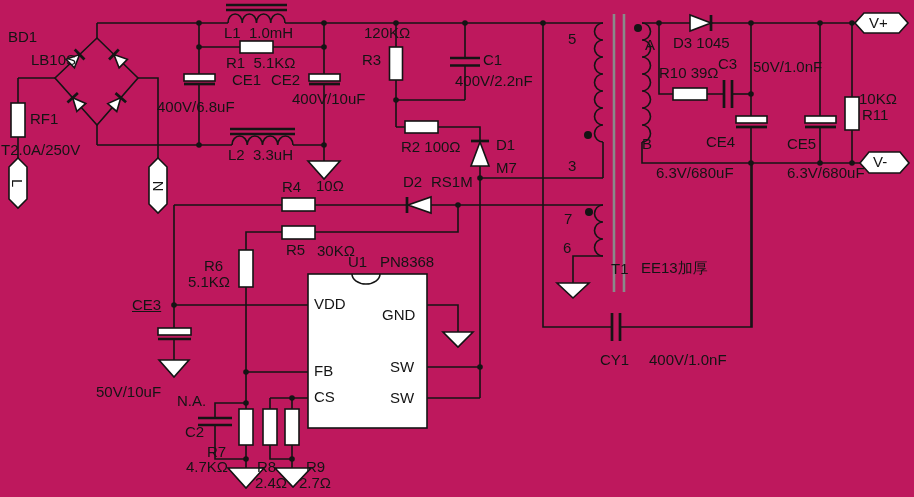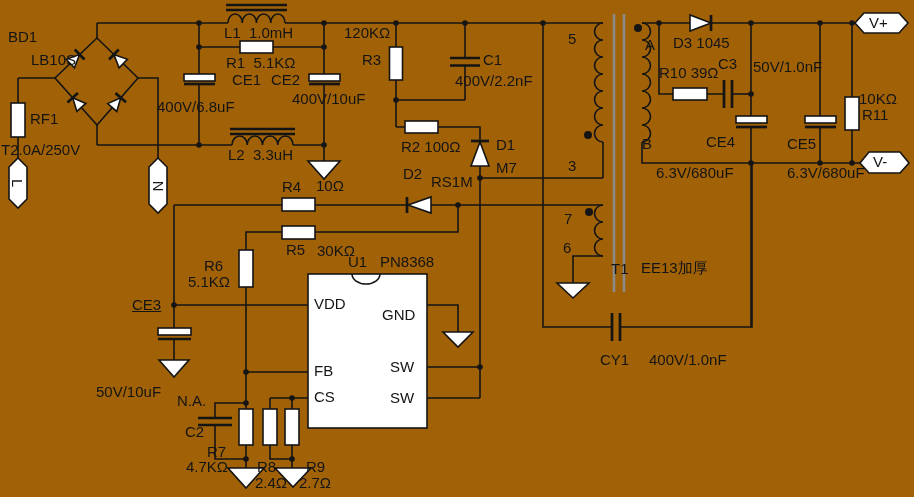--- a/index.html
+++ b/index.html
@@ -1,17 +1,17 @@
 <!DOCTYPE html>
 <html><head>
 <meta charset="utf-8">
 <style>
   html,body{margin:0;padding:0;background:#e8e8e8;}
   .stage{
-    position:relative;width:914px;height:497px;background:#a16207;
+    position:relative;width:914px;height:497px;background:#be185d;
     font-family:"Liberation Sans",sans-serif;overflow:hidden;margin:0 auto;
   }
   .stage svg{position:absolute;left:0;top:0;}
   #labels-layer{position:absolute;left:0;top:0;width:914px;height:497px;pointer-events:none;}
   .lbl{
     position:absolute;font:15px/1.1 "Liberation Sans",sans-serif;color:#141414;
     white-space:pre;transform-origin:50% 50%;
   }
   .w{fill:none;stroke:#141414;stroke-width:1.6;stroke-linejoin:miter;stroke-linecap:butt;}
   .tk{fill:none;stroke:#141414;stroke-width:2.7;stroke-linecap:butt;}
@@ -281,28 +281,28 @@
       <span class="lbl" style="left: 1px; top: 142px;">T2.0A/250V</span>
       <span class="lbl" style="left: 13px; top: 175px; transform: rotate(90deg);">L</span>
       <span class="lbl" style="left: 152px; top: 178px; transform: rotate(90deg);">N</span>
       <span class="lbl" style="left: 224px; top: 25px;">L1  1.0mH</span>
       <span class="lbl" style="left: 226px; top: 55px;">R1  5.1KΩ</span>
       <span class="lbl" style="left: 232px; top: 72px;">CE1</span>
       <span class="lbl" style="left: 157px; top: 99px;">400V/6.8uF</span>
       <span class="lbl" style="left: 271px; top: 72px;">CE2</span>
       <span class="lbl" style="left: 292px; top: 91px; text-align: center;">400V/10uF</span>
       <span class="lbl" style="left: 228px; top: 147px;">L2  3.3uH</span>
-      <span class="lbl" style="left: 344px; top: 25px;">120KΩ</span>
+      <span class="lbl" style="left: 364px; top: 25px;">120KΩ</span>
       <span class="lbl" style="left: 362px; top: 52px;">R3</span>
       <span class="lbl" style="left: 483px; top: 52px;">C1</span>
       <span class="lbl" style="left: 455px; top: 73px;">400V/2.2nF</span>
       <span class="lbl" style="left: 401px; top: 139px;">R2 100Ω</span>
       <span class="lbl" style="left: 496px; top: 137px;">D1</span>
       <span class="lbl" style="left: 496px; top: 160px;">M7</span>
-      <span class="lbl" style="left: 403px; top: 166px;">D2</span>
+      <span class="lbl" style="left: 403px; top: 174px;">D2</span>
       <span class="lbl" style="left: 431px; top: 174px;">RS1M</span>
       <span class="lbl" style="left: 282px; top: 179px;">R4</span>
       <span class="lbl" style="left: 316px; top: 178px;">10Ω</span>
       <span class="lbl" style="left: 286px; top: 242px;">R5</span>
       <span class="lbl" style="left: 317px; top: 243px;">30KΩ</span>
       <span class="lbl" style="left: 204px; top: 258px;">R6</span>
       <span class="lbl" style="left: 188px; top: 274px;">5.1KΩ</span>
       <span class="lbl" style="left: 348px; top: 254px;">U1</span>
       <span class="lbl" style="left: 380px; top: 254px;">PN8368</span>
       <span class="lbl" style="left: 314px; top: 296px;">VDD</span>

